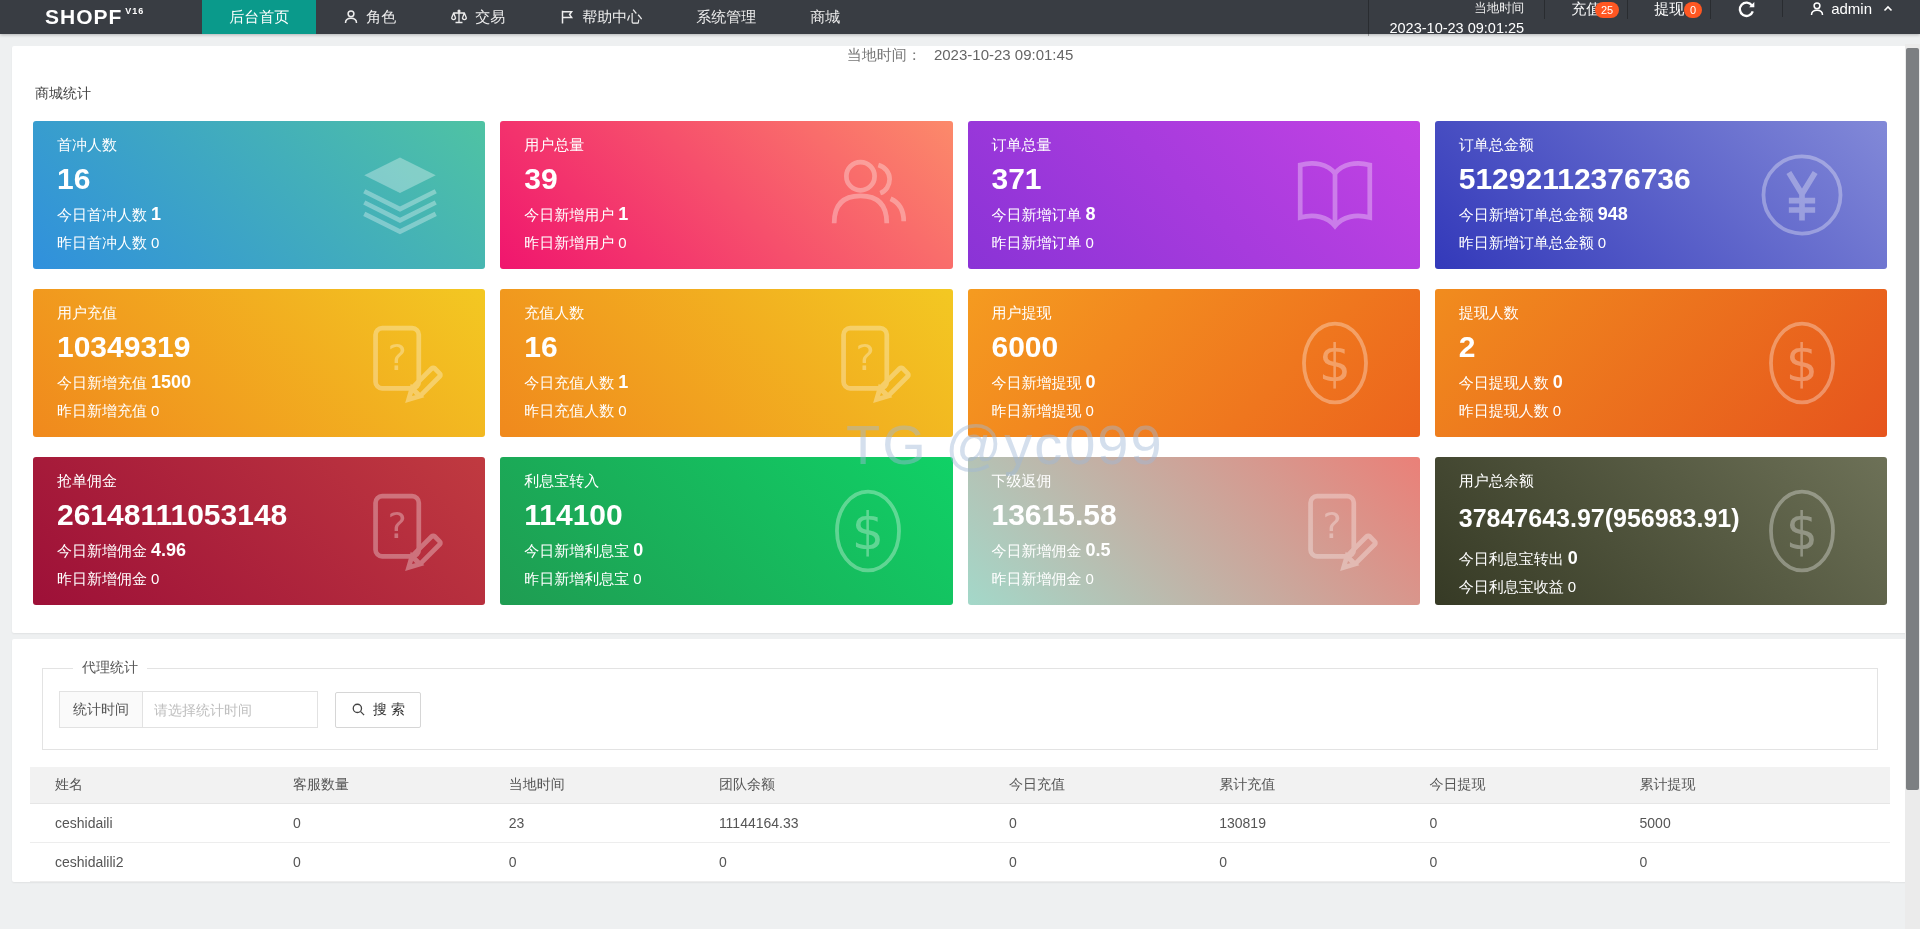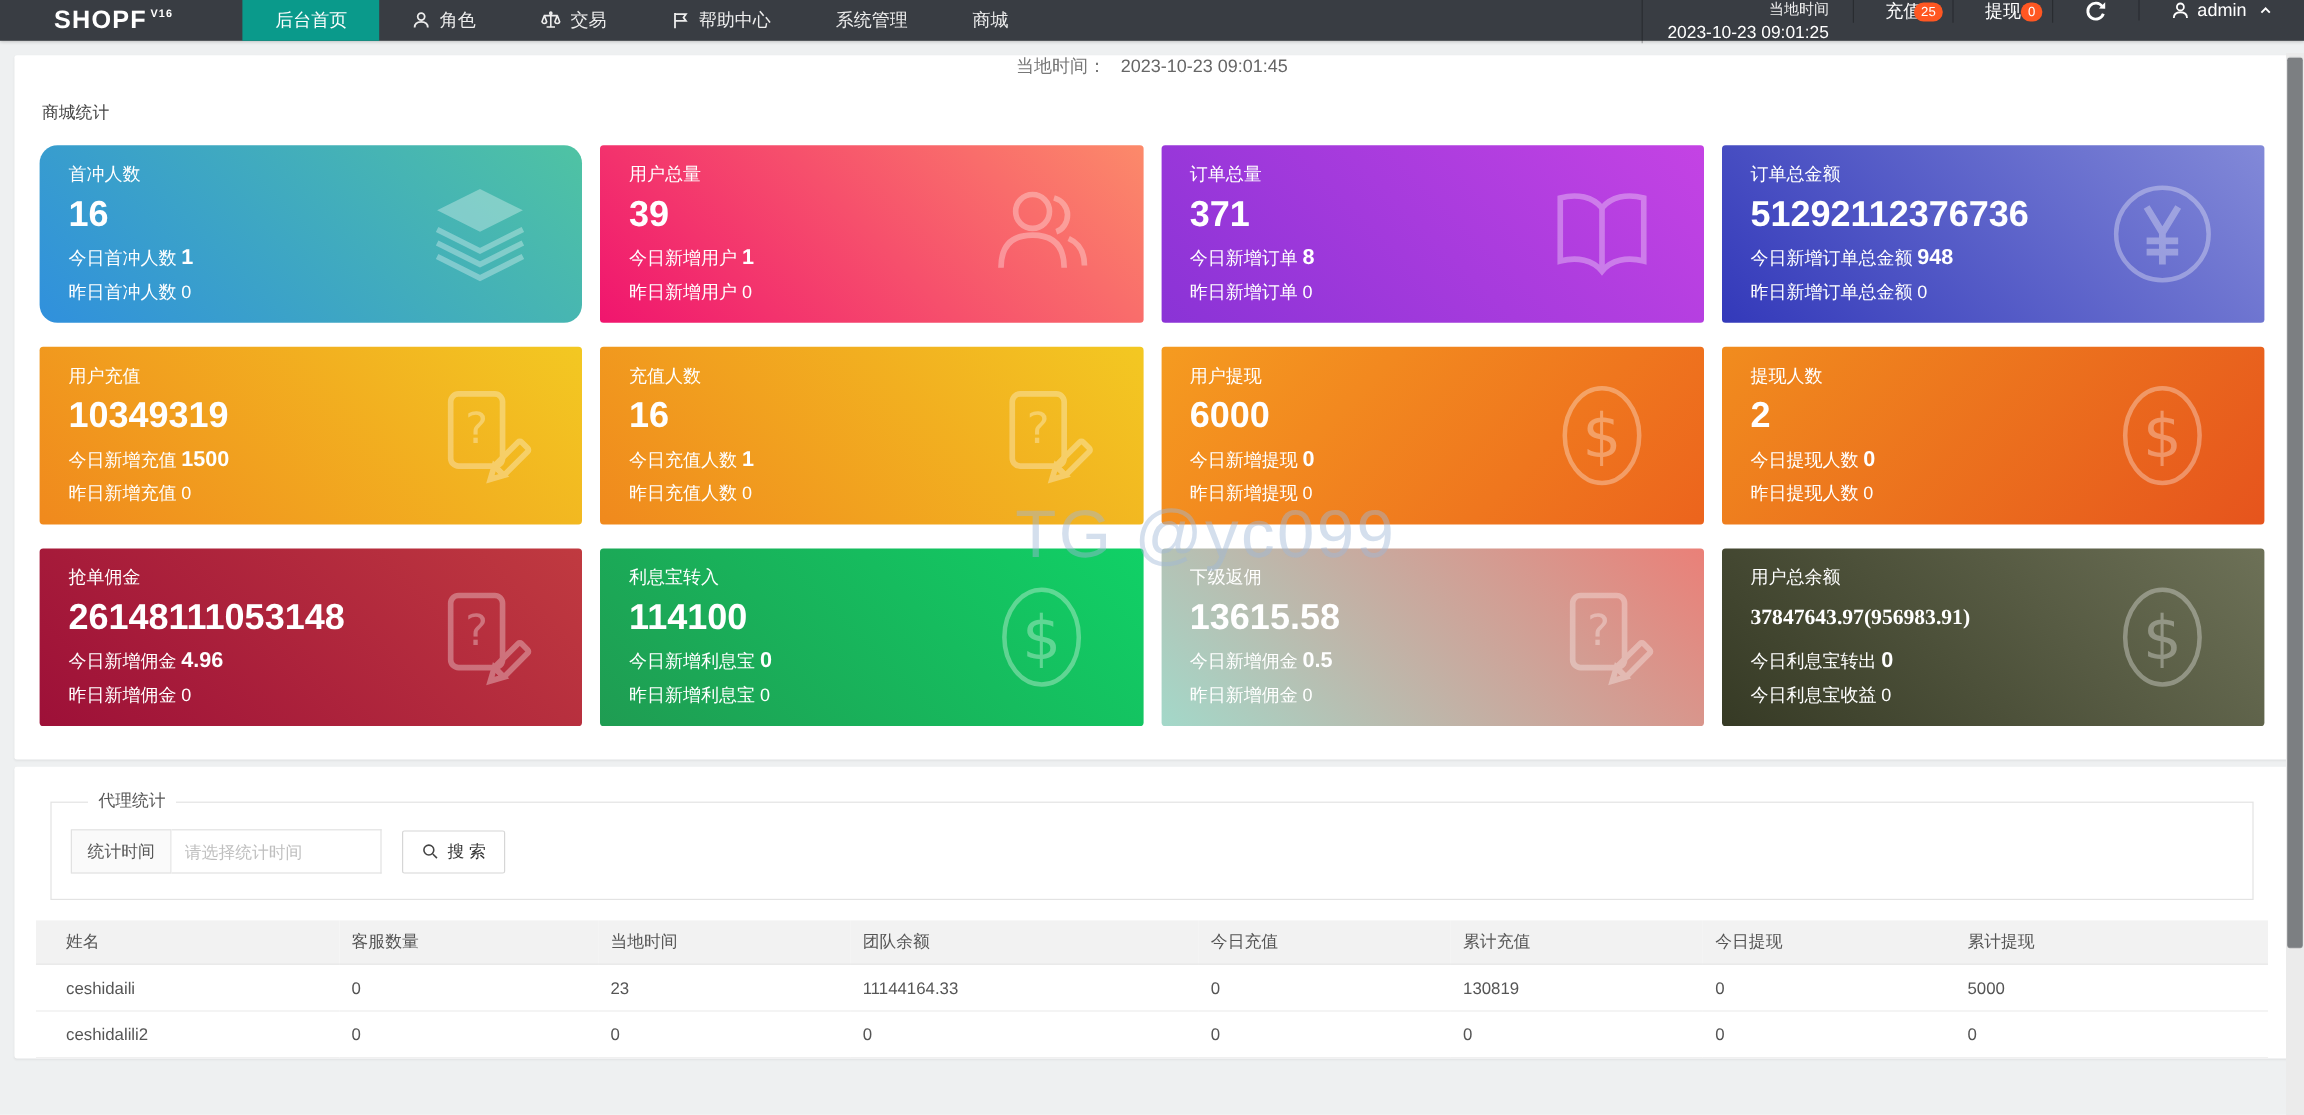--- a/index.html
+++ b/index.html
@@ -46,21 +46,21 @@
   .panel { background:#fff; margin:10px 12px 0; border-radius:2px; box-shadow:0 1px 2px rgba(0,0,0,.06); }
   .panel1 { padding:0 21px 28px; }
   .time-line { text-align:center; color:#777; font-size:15px; margin:12px 0 20px; }
   .time-line .v { color:#666; margin-left:8px; }
   .section-label { font-size:14px; color:#444; margin:0 0 18px 2px; }
   
   .cards { display:grid; grid-template-columns:repeat(4,1fr); column-gap:15px; row-gap:20px; }
   .card { position:relative; height:148px; border-radius:3px; color:#fff; padding:15px 120px 0 24px; overflow:hidden; }
   .card-title { font-size:15px; margin-bottom:7px; }
   .card-value { font-size:30px; font-weight:bold; line-height:1.15; margin-bottom:7px; white-space:nowrap; }
-  .card-value.small { font-size:18px; padding:6px 0 8px;font-family:Liberation Serif, serif; }
+  .card-value.small { font-size:25px; padding:6px 0 8px; }
   .card-line { font-size:15px; margin-bottom:9px; white-space:nowrap; }
   .card-line .num-big { font-weight:bold; font-size:18px; margin-left:4px; }
   .card-line .num { font-size:15px; margin-left:4px; }
   .card-icon { position:absolute; right:38px; top:50%; transform:translateY(-50%); width:94px; height:94px; color:#fff; opacity:.32; }
   .card-icon svg { width:100%; height:100%; }
   
   .panel2 { margin-top:6px; padding:16px 18px 0; height:243px; overflow:hidden; }
   fieldset.agent-box { border:1px solid #e3e3e3; margin:4px 12px 0; padding:14px 16px 21px; }
   fieldset.agent-box legend { font-size:14px; color:#555; padding:0 9px; margin-left:14px; }
   .filter-row { display:flex; align-items:center; }
@@ -188,21 +188,21 @@
   </div>
 </div>
 
 <div class="panel panel1">
   <div class="time-line">
     <span>当地时间：</span>
     <span class="v">2023-10-23 09:01:45</span>
   </div>
   <div class="section-label">商城统计</div>
   <div class="cards" id="cards">
-  <div class="card" style="background: linear-gradient(45deg, rgb(48, 144, 221), rgb(79, 195, 163)); border-radius: 15px;">
+  <div class="card" style="background: linear-gradient(45deg, rgb(48, 144, 221), rgb(79, 195, 163));">
     <div class="card-title">首冲人数</div>
     <div class="card-value">16</div>
     <div class="card-line">
       <span class="tl">今日首冲人数</span><span class="num-big tv">1</span>
     </div>
     <div class="card-line">
       <span class="yl">昨日首冲人数</span><span class="num yv">0</span>
     </div>
     <span class="card-icon"><svg viewBox="0 0 100 100" fill="none" stroke="currentColor" stroke-width="5">
             <polygon points="50,10 88,29 50,48 12,29" fill="currentColor" stroke="none"></polygon>

